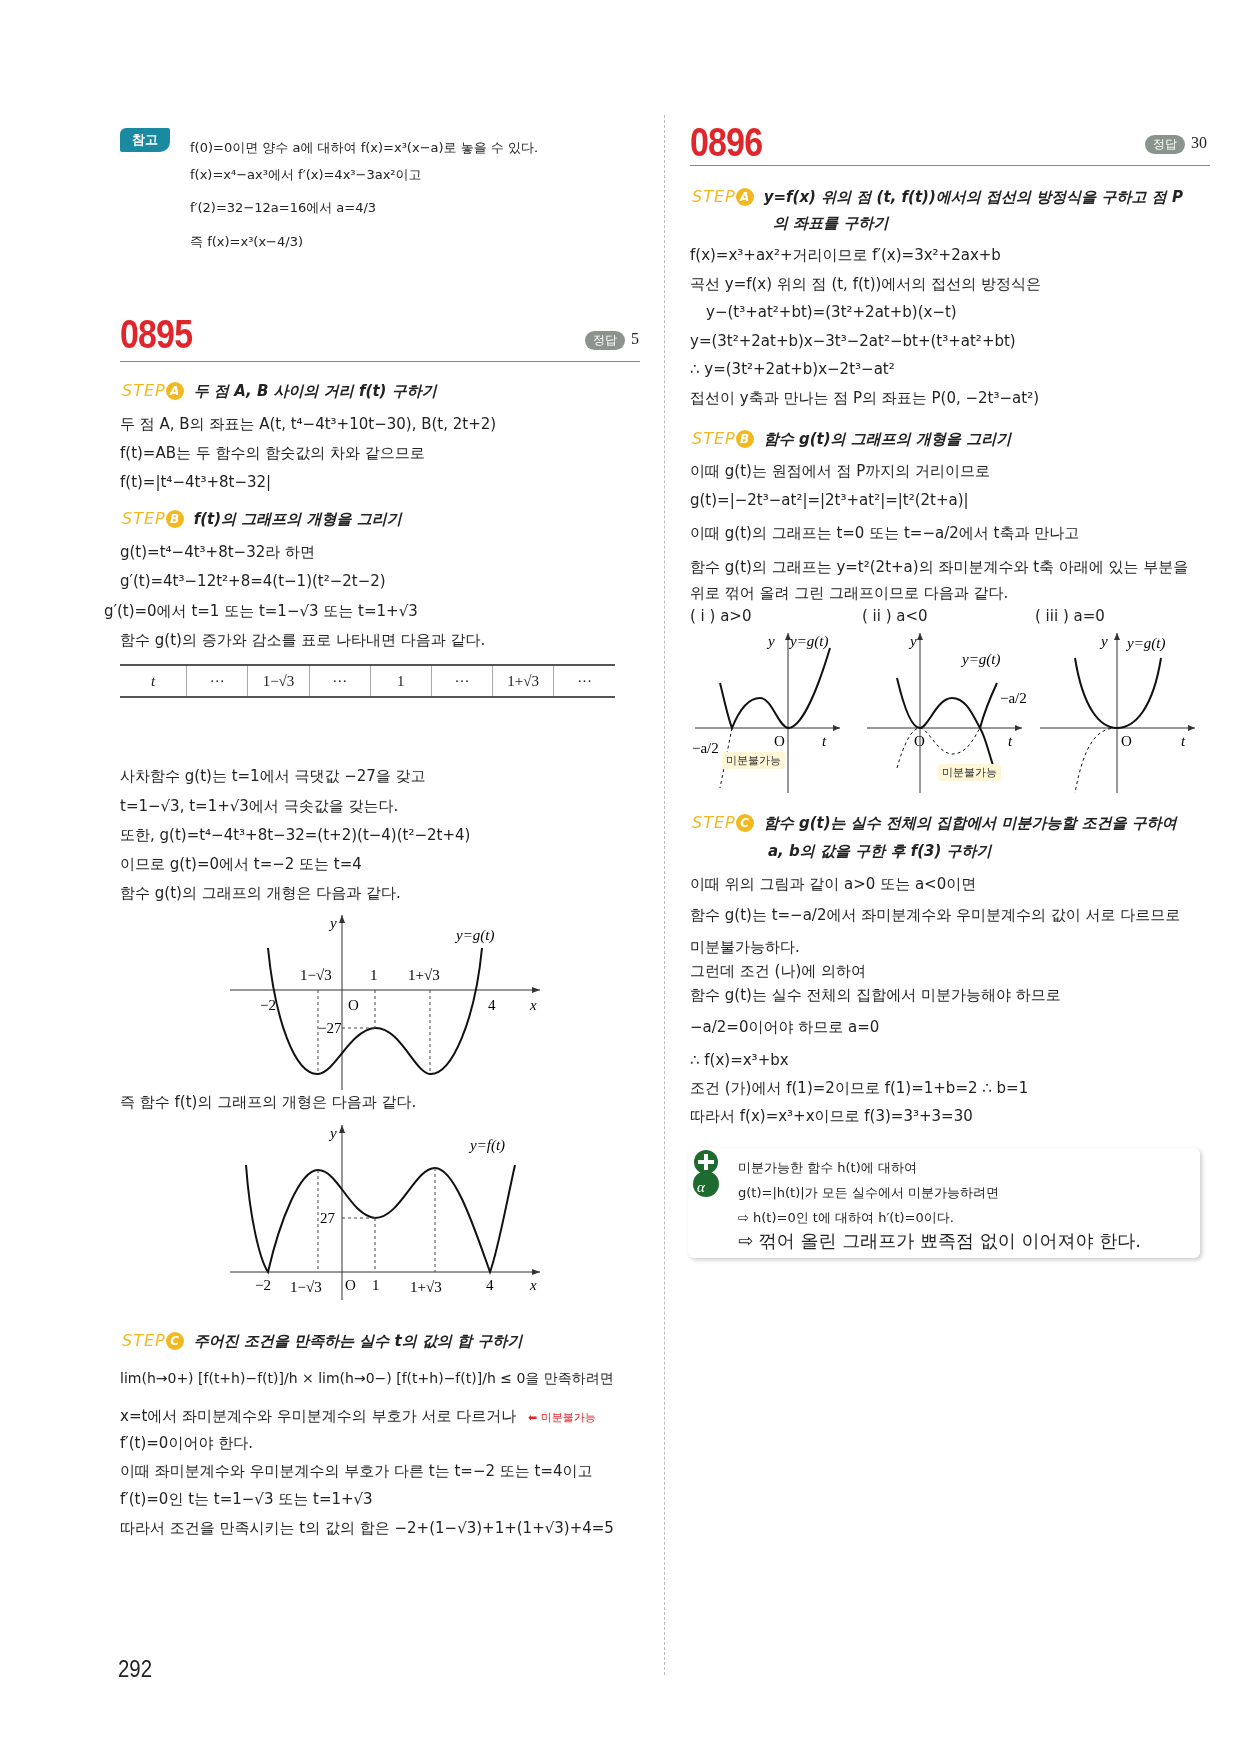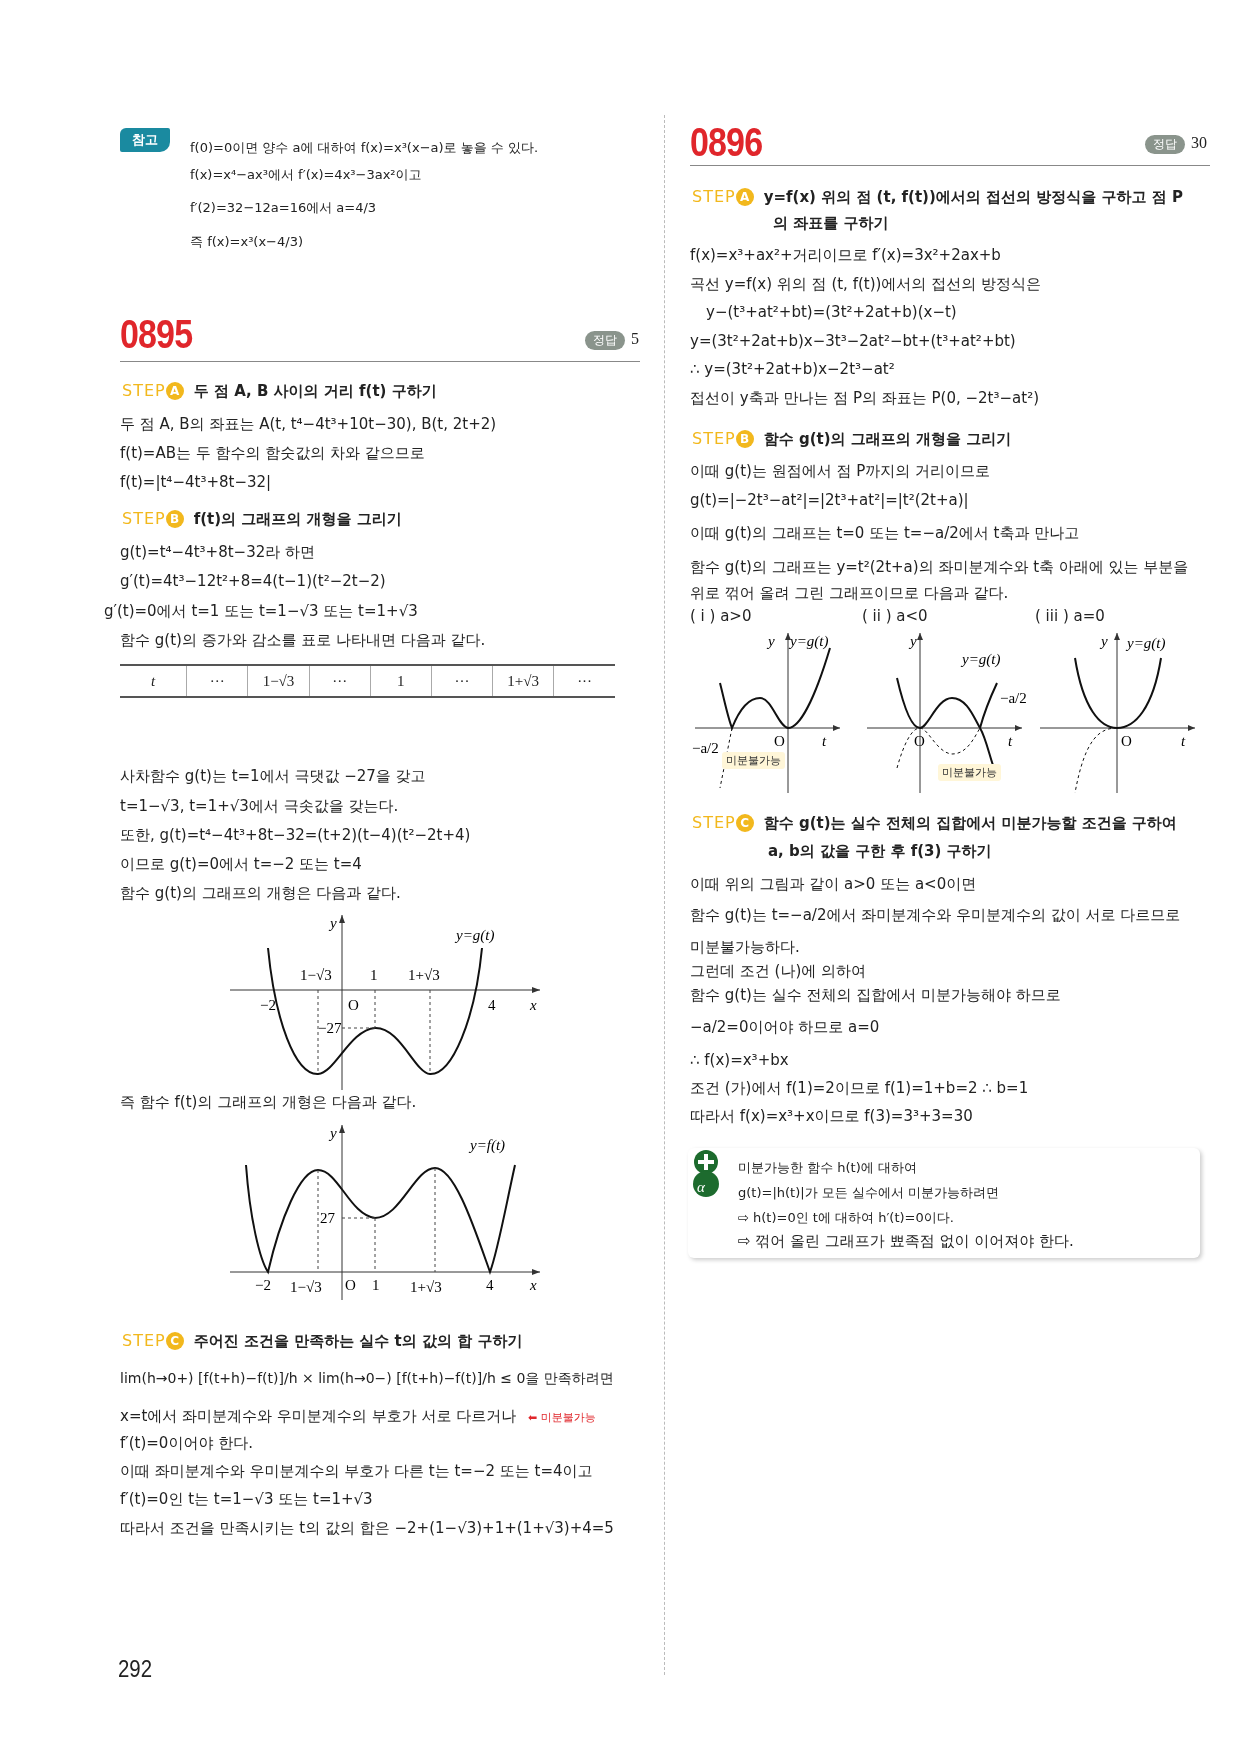--- a/index.html
+++ b/index.html
@@ -1,20 +1,20 @@
 <!DOCTYPE html>
 <html><head>
 <meta charset="utf-8">
 <style>
   * { box-sizing: border-box; margin: 0; padding: 0; }
   html, body { width: 1240px; height: 1752px; background: #ffffff; }
   body { position: relative; font-family: "DejaVu Sans", sans-serif; color: #222; font-size: 15px; overflow: hidden; }
   .divider { position: absolute; left: 664px; top: 115px; width: 0; height: 1560px; border-left: 1px dashed #bbb; }
   .line { position: absolute; white-space: nowrap; font-size: 15px; line-height: 20px; }
-  .step { position: absolute; white-space: nowrap; font-size: 15px; font-weight: bold; line-height: 22px; }
+  .step { position: absolute; white-space: nowrap; font-size: 15px; font-weight: bold; line-height: 22px; font-style: italic; }
   .step .lbl { color: #f2b81d; font-weight: normal; font-size: 16px; letter-spacing: 1px; }
   .step .circ { display: inline-block; width: 18px; height: 18px; border-radius: 50%; background: #f2b81d; color: #fff; text-align: center; font-size: 12px; line-height: 18px; margin-right: 10px; vertical-align: 1px; }
   .probnum { position: absolute; color: #e0262b; font-family: "Liberation Sans", sans-serif; font-weight: bold; font-size: 40px; letter-spacing: -1px; transform: scaleX(0.85); transform-origin: left; }
   .answer { position: absolute; font-family: "Liberation Serif", serif; font-size: 16px; }
   .answer .badge { display: inline-block; background: #8a948c; color: #fff; border-radius: 10px; font-size: 12px; padding: 1px 8px; margin-right: 6px; font-family: "DejaVu Sans", sans-serif; }
   .rule { position: absolute; height: 1px; background: #888; }
   .chamgo { position: absolute; left: 120px; top: 128px; background: #1a8aa0; color: #fff; font-size: 13px; font-weight: bold; padding: 3px 12px; border-radius: 6px 2px 10px 2px; }
   table.vt { position: absolute; border-collapse: collapse; font-family: "Liberation Serif", serif; font-size: 15px; }
   table.vt td { border-top: 1px solid #888; border-bottom: 1px solid #888; border-left: 1px solid #aaa; height: 32px; text-align: center; width: 55px; }
   table.vt td:first-child { border-left: none; width: 60px; font-style: italic; }
@@ -231,15 +231,15 @@
 <svg class="plus-icon" viewBox="0 0 28 48">
   <circle cx="14" cy="12" r="12" fill="#1d6b2e"></circle>
   <rect x="12" y="4" width="4" height="16" fill="#fff"></rect>
     <rect x="6" y="10" width="16" height="4" fill="#fff"></rect>
   <circle cx="14" cy="34" r="13" fill="#1d6b2e"></circle>
   <text x="5" y="42" fill="#fff" font-size="22" font-style="italic">α</text>
 </svg>
 <div class="line" style="left:738px;top:1158px;font-size:13px">미분가능한 함수 h(t)에 대하여</div>
 <div class="line" style="left:738px;top:1183px;font-size:13px">g(t)=|h(t)|가 모든 실수에서 미분가능하려면</div>
 <div class="line" style="left:738px;top:1208px;font-size:13px">⇨ h(t)=0인 t에 대하여 h′(t)=0이다.</div>
-<div class="line" style="left:738px;top:1231px;font-size:15px">⇨ 꺾어 올린 그래프가 뾰족점 없이 이어져야 한다.</div>
+<div class="line" style="left:738px;top:1231px;font-size:18px">⇨ 꺾어 올린 그래프가 뾰족점 없이 이어져야 한다.</div>
 
 <div class="pagenum">292</div>
 
 </body></html>

